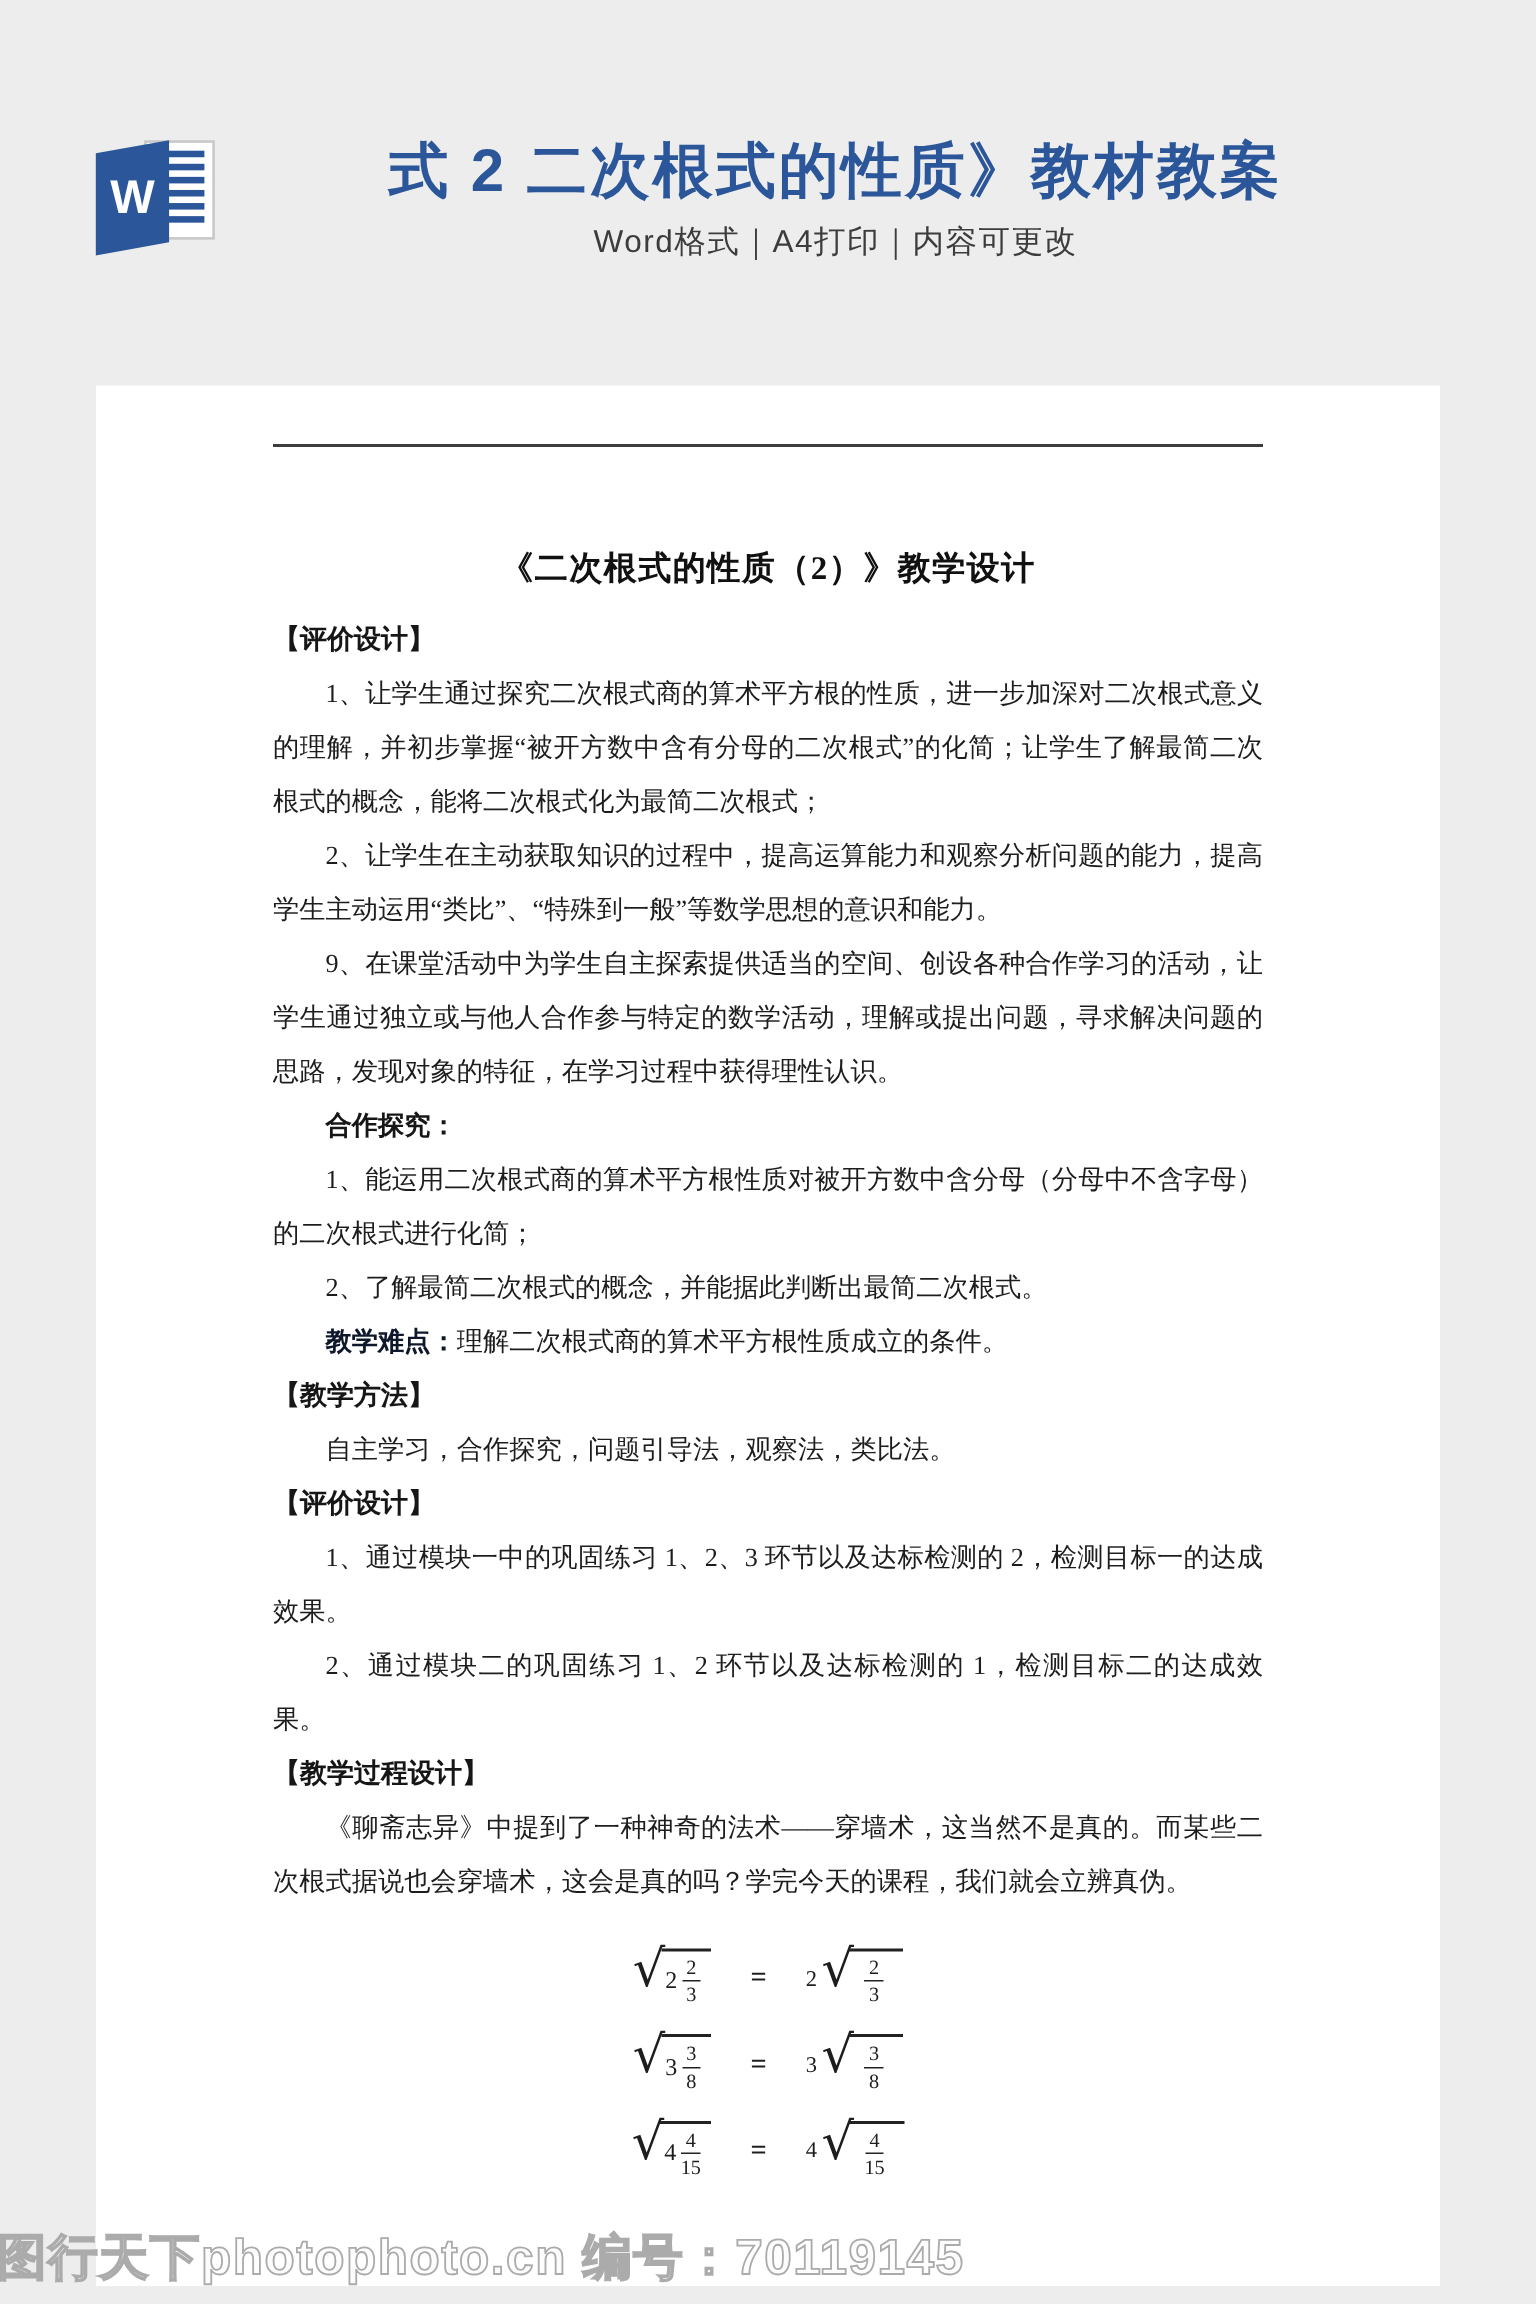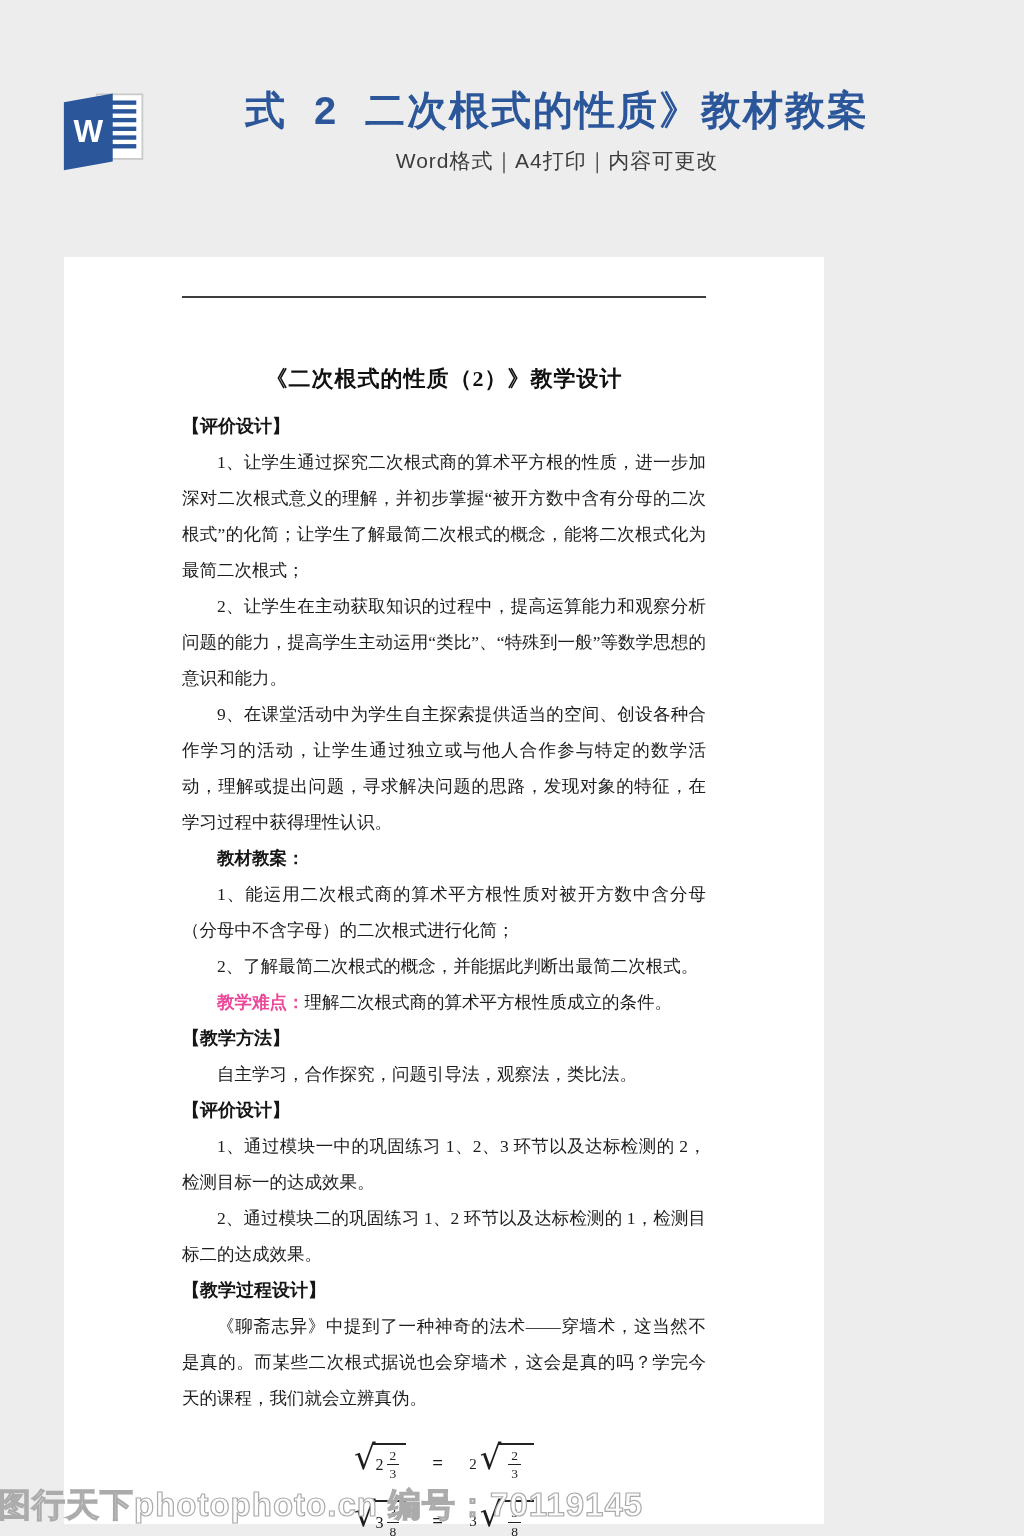--- a/index.html
+++ b/index.html
@@ -2,39 +2,39 @@
 <html><head>
 <meta charset="utf-8">
 <style>
   html,body{margin:0;padding:0;background:#ededed;}
   body{width:1024px;height:1536px;position:relative;overflow:hidden;
        font-family:"Liberation Serif","DejaVu Serif",serif;color:#1c1c1c;}
 
   
   .header-icon{position:absolute;left:58px;top:90px;width:92px;height:82px;}
   .header-text{position:absolute;left:90px;right:0;top:90px;text-align:center;}
-  .header-title{font-family:Liberation Mono, monospace;
+  .header-title{font-family:Liberation Sans, sans-serif;
        font-size:40px;font-weight:bold;color:#2b579a;letter-spacing:2px;line-height:1.2;margin:0;}
   .header-sub{font-family:"Liberation Sans","DejaVu Sans",sans-serif;
        font-size:21px;color:#3c3c3c;margin-top:9px;letter-spacing:1px;}
 
   
-  .page{position:absolute;left:64px;top:257px;width:760px;height:1267px;
+  .page{position:absolute;left:64px;top:257px;width:896px;height:1267px;
         background:#ffffff;box-sizing:border-box;padding:0 118px;}
   .rule{margin-top:39px;border-top:2px solid #3d3d3d;height:0;}
   .doc-title{margin-top:66px;text-align:center;font-size:22px;font-weight:600;
         color:#111;letter-spacing:1px;}
   .doc-body{margin-top:14px;}
   .doc-body p{margin:0;}
   .b-h,.b-h2{font-family:"Liberation Sans","DejaVu Sans",sans-serif;
         font-weight:bold;font-size:18px;line-height:36px;color:#161616;}
   .b-p{font-size:17.5px;line-height:36px;text-indent:2em;text-align:justify;color:#1d1d1d;}
   .b-pb{font-family:"Liberation Sans","DejaVu Sans",sans-serif;font-weight:bold;
         font-size:17.5px;line-height:36px;text-indent:2em;color:#161616;}
-  .lead{font-family:"Liberation Sans","DejaVu Sans",sans-serif;font-weight:bold;color:#ec4899;}
+  .lead{font-family:"Liberation Sans","DejaVu Sans",sans-serif;font-weight:bold;color:#0f172a;}
 
   
   .math-block{margin-top:22px;display:flex;flex-direction:column;align-items:center;gap:13px;}
   .math-row{display:flex;align-items:flex-start;color:#1d1d1d;}
   .sqrt{display:inline-flex;align-items:flex-start;}
   .rsign{font-family:"DejaVu Sans",sans-serif;font-size:34px;line-height:38px;
          margin-right:-3px;font-weight:400;}
   .rbody{margin-top:5px;border-top:2px solid #222;padding:3px 7px 0 3px;
          display:inline-flex;align-items:center;gap:3px;}
   .rbody.wide{padding:3px 13px 0 10px;}
@@ -76,21 +76,21 @@
 
 <div class="page">
   <div class="rule"></div>
   <div class="doc-title">《二次根式的性质（2）》教学设计</div>
 
   <div class="doc-body">
     <p class="b-h">【评价设计】</p>
     <p class="b-p">1、让学生通过探究二次根式商的算术平方根的性质，进一步加深对二次根式意义的理解，并初步掌握“被开方数中含有分母的二次根式”的化简；让学生了解最简二次根式的概念，能将二次根式化为最简二次根式；</p>
     <p class="b-p">2、让学生在主动获取知识的过程中，提高运算能力和观察分析问题的能力，提高学生主动运用“类比”、“特殊到一般”等数学思想的意识和能力。</p>
     <p class="b-p">9、在课堂活动中为学生自主探索提供适当的空间、创设各种合作学习的活动，让学生通过独立或与他人合作参与特定的数学活动，理解或提出问题，寻求解决问题的思路，发现对象的特征，在学习过程中获得理性认识。</p>
-    <p class="b-pb">教材教案：</p>
+    <p class="b-pb">合作探究：</p>
     <p class="b-p">1、能运用二次根式商的算术平方根性质对被开方数中含分母（分母中不含字母）的二次根式进行化简；</p>
     <p class="b-p">2、了解最简二次根式的概念，并能据此判断出最简二次根式。</p>
     <p class="b-p"><b class="lead">教学难点：</b><span>理解二次根式商的算术平方根性质成立的条件。</span></p>
     <p class="b-h">【教学方法】</p>
     <p class="b-p">自主学习，合作探究，问题引导法，观察法，类比法。</p>
     <p class="b-h">【评价设计】</p>
     <p class="b-p">1、通过模块一中的巩固练习 1、2、3 环节以及达标检测的 2，检测目标一的达成效果。</p>
     <p class="b-p">2、通过模块二的巩固练习 1、2 环节以及达标检测的 1，检测目标二的达成效果。</p>
     <p class="b-h">【教学过程设计】</p>
     <p class="b-p">《聊斋志异》中提到了一种神奇的法术——穿墙术，这当然不是真的。而某些二次根式据说也会穿墙术，这会是真的吗？学完今天的课程，我们就会立辨真伪。</p>

